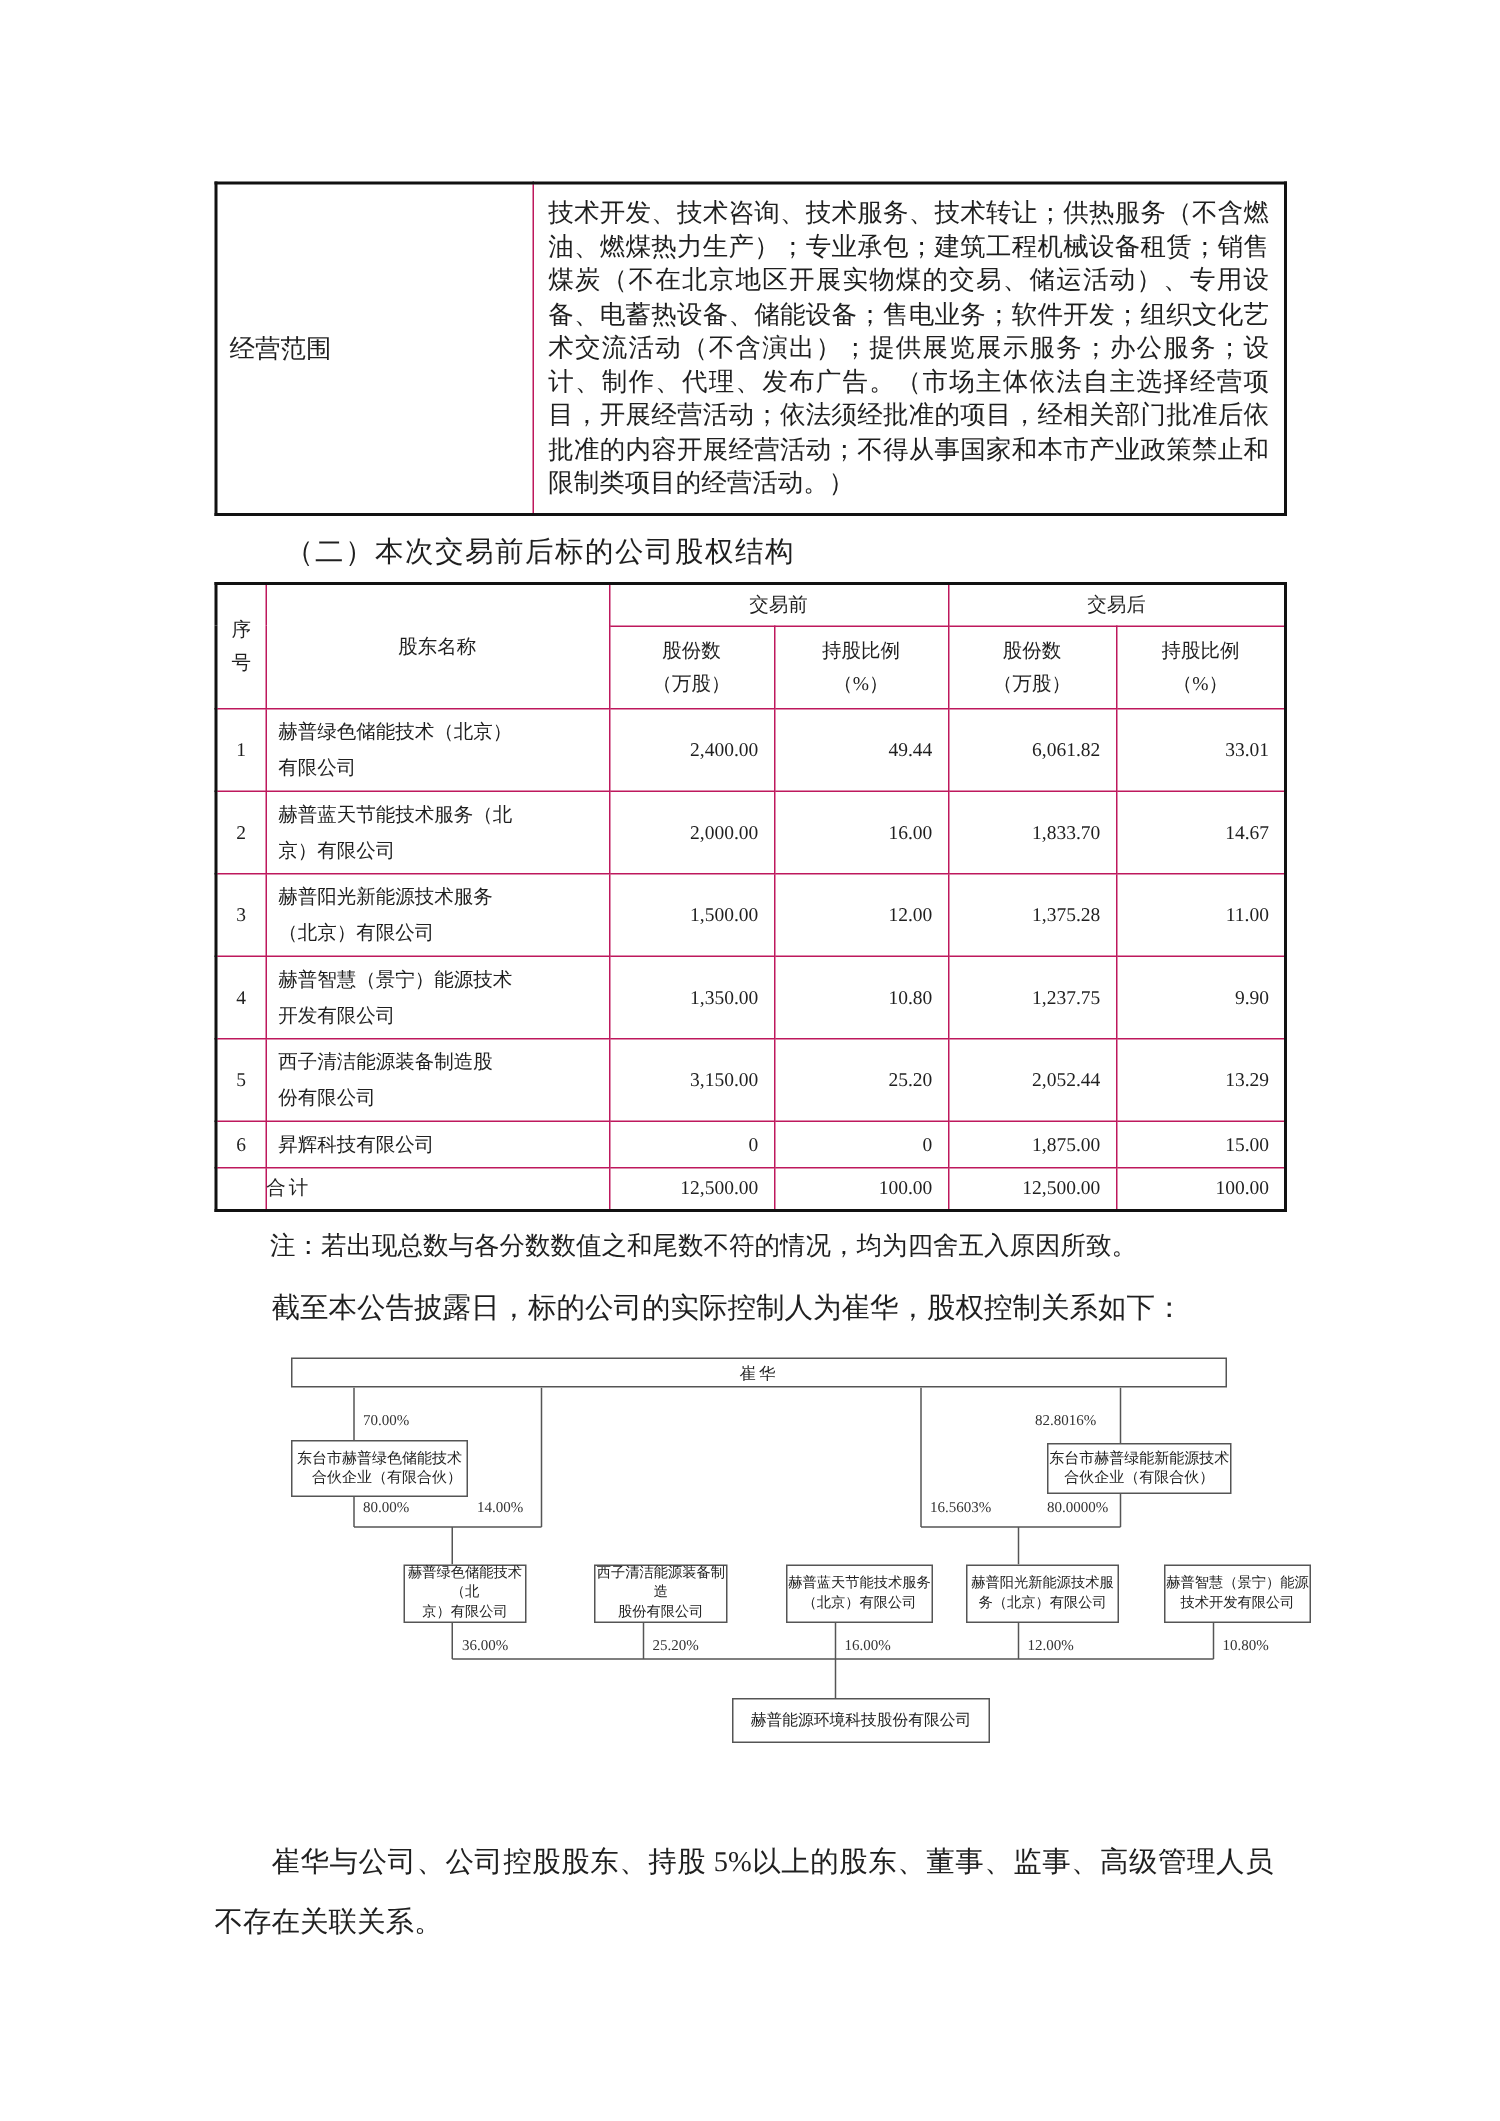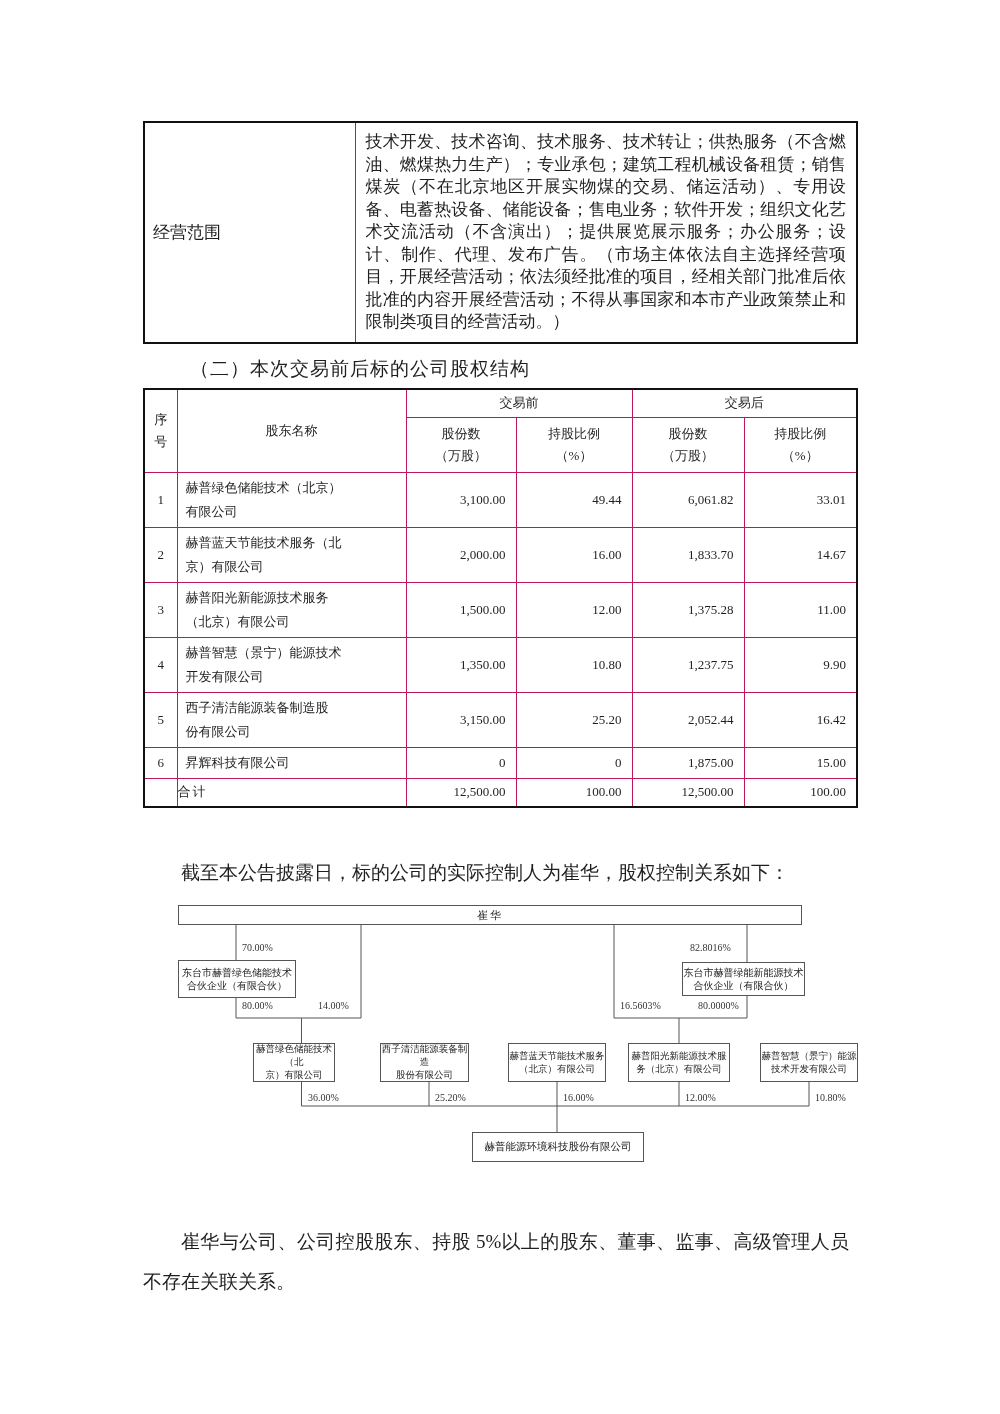--- a/index.html
+++ b/index.html
@@ -37,23 +37,23 @@
 
   
   .note { position:absolute; left:143px; top:820px; width:713px; padding-left:37px; font-size:17px; line-height:22px; }
   .para { position:absolute; left:143px; font-size:19px; }
   .para-controller { top:861px; width:713px; text-indent:38px; line-height:24px; }
   .para-closing { top:1222px; width:706px; text-indent:38px; line-height:40px; text-align:justify; }
 
   
   .org-chart { position:absolute; left:150px; top:895px; width:720px; height:285px; }
   .org-chart svg { position:absolute; left:0; top:0; }
-  .cbox { position:absolute; border:1px solid #555; background:#fff; display:flex; align-items:center; justify-content:center; text-align:center; white-space:pre-line; color:#222; }
+  .cbox { position:absolute; border:1px solid #555; background:#fff; display:flex; align-items:center; justify-content:center; text-align:center; white-space:pre-line; color:#222;margin-left:16px; }
   .cbox-top { left:28px; top:10px; width:624px; height:20px; font-size:11px; letter-spacing:2px; }
-  .cbox-lp { left:28px; top:65px; width:118px; height:38px; font-size:10px; line-height:13px; }
+  .cbox-lp { left:28px; top:65px; width:118px; height:38px; font-size:10px; line-height:13px;text-align:right; }
   .cbox-rp { left:532px; top:67px; width:123px; height:34px; font-size:10px; line-height:13px; }
   .cbox-mid { top:148px; height:39px; font-size:9.5px; line-height:13px; }
   .cbox-m1 { left:103px; width:82px; }
   .cbox-m2 { left:230px; width:89px; }
   .cbox-m3 { left:358px; width:98px; }
   .cbox-m4 { left:478px; width:102px; }
   .cbox-m5 { left:610px; width:98px; }
   .cbox-bottom { left:322px; top:237px; width:172px; height:30px; font-size:10.5px; }
   .pct { position:absolute; font-size:10px; color:#333; white-space:nowrap; }
 </style>
@@ -100,21 +100,21 @@
 （%）</th>
       <th class="pre">股份数
 （万股）</th>
       <th class="pre">持股比例
 （%）</th>
     </tr>
     <tr class="r-tall">
       <td class="idx">1</td>
       <td class="name">赫普绿色储能技术（北京）
 有限公司</td>
-      <td class="num">3,100.00</td>
+      <td class="num">2,400.00</td>
       <td class="num">49.44</td>
       <td class="num">6,061.82</td>
       <td class="num">33.01</td>
     </tr>
     <tr class="r-tall">
       <td class="idx">2</td>
       <td class="name">赫普蓝天节能技术服务（北
 京）有限公司</td>
       <td class="num">2,000.00</td>
       <td class="num">16.00</td>
@@ -139,41 +139,42 @@
       <td class="num">1,237.75</td>
       <td class="num">9.90</td>
     </tr>
     <tr class="r-tall">
       <td class="idx">5</td>
       <td class="name">西子清洁能源装备制造股
 份有限公司</td>
       <td class="num">3,150.00</td>
       <td class="num">25.20</td>
       <td class="num">2,052.44</td>
-      <td class="num">16.42</td>
+      <td class="num">13.29</td>
     </tr>
     <tr class="r-short">
       <td class="idx">6</td>
       <td class="name">昇辉科技有限公司</td>
       <td class="num">0</td>
       <td class="num">0</td>
       <td class="num">1,875.00</td>
       <td class="num">15.00</td>
     </tr>
     <tr class="r-total">
       <td class="idx"></td>
       <td class="total-label">合计</td>
       <td class="num">12,500.00</td>
       <td class="num">100.00</td>
       <td class="num">12,500.00</td>
       <td class="num">100.00</td>
     </tr>
   </tbody>
     </table>
 
+  <div class="note">注：若出现总数与各分数数值之和尾数不符的情况，均为四舍五入原因所致。</div>
 
   <div class="para para-controller">截至本公告披露日，标的公司的实际控制人为崔华，股权控制关系如下：</div>
 
   <div class="org-chart">
     <svg width="720" height="285">
       <g stroke="#555" stroke-width="1">
         <line x1="86" y1="30" x2="86" y2="65"></line>
         <line x1="86" y1="103" x2="86" y2="123"></line>
         <line x1="211" y1="30" x2="211" y2="123"></line>
         <line x1="86" y1="123" x2="211" y2="123"></line>

